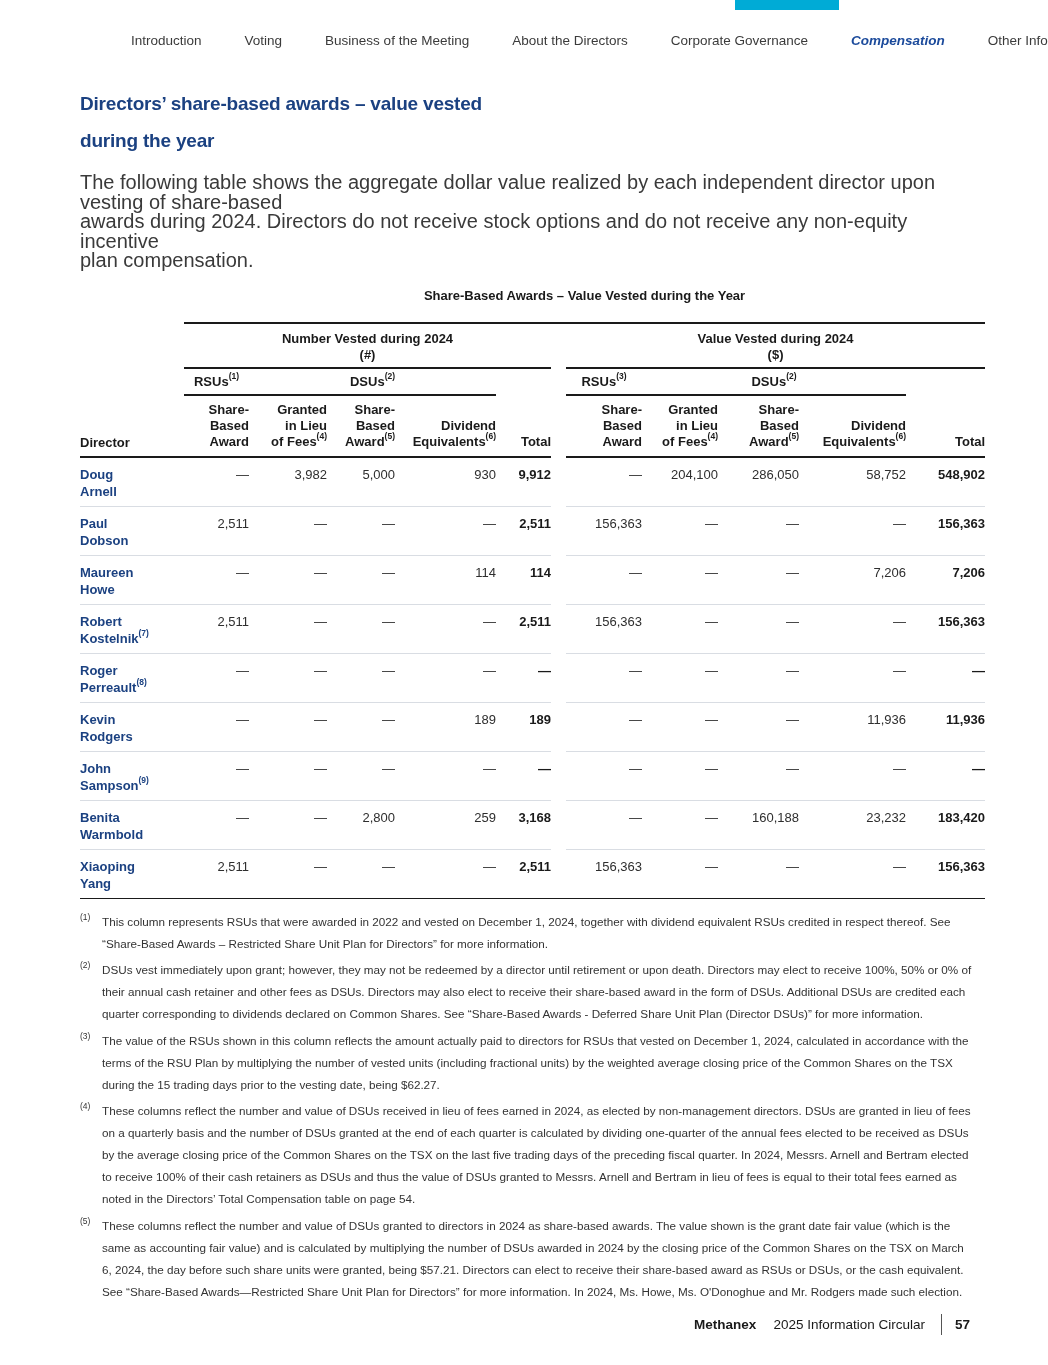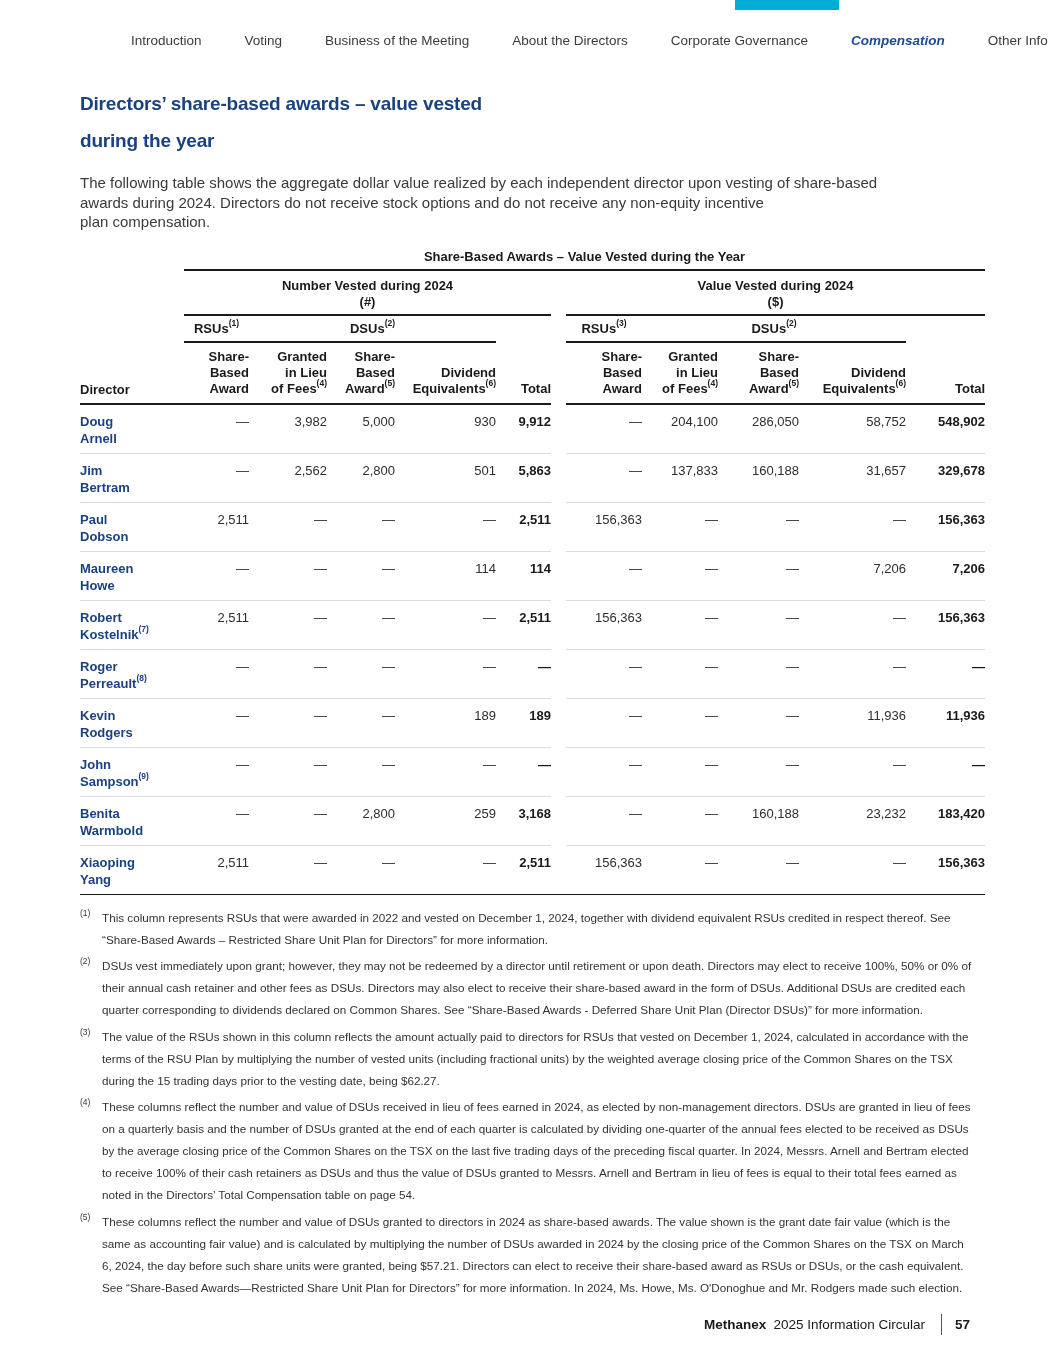--- a/index.html
+++ b/index.html
@@ -18,28 +18,28 @@
   .hamburger span { display:block; height:2.2px; background:#2e2e2e; border-radius:1px; }
   .nav-item { cursor:pointer; white-space:nowrap; }
   .nav-item.active { color:#1b4a9b; font-weight:700;font-style:italic; }
 
   
   .content { margin:0 78px 0 80px; }
   h1.page-title {
     margin-top:37px; font-size:19px; line-height:37px; font-weight:700;
     color:#1b4181; white-space:pre-line; letter-spacing:-0.2px;
   }
-  p.intro { margin-top:14px; font-size:15px; line-height:19.5px; color:#3a3a3a; white-space:pre-line; }
+  p.intro { margin-top:14px; font-size:20px; line-height:19.5px; color:#3a3a3a; white-space:pre-line; }
 
   
   table.awards { border-collapse:collapse; table-layout:fixed; width:890px; margin-top:17px; }
   table.awards th, table.awards td { font-size:13px; }
   thead th { font-weight:700; color:#1a1a1a; }
   .rule-b { border-bottom:2px solid #1a1a1a; }
-  .th-span { text-align:center; padding-bottom:5px; font-size:13px; }
+  .th-span { text-align:center; padding-bottom:19px; font-size:13px; }
   .th-group { text-align:center; padding:7px 0 4px 0; line-height:16px; white-space:pre-line; }
   .th-sub { text-align:center; padding:5px 0 5px 0; }
   .th-col { vertical-align:bottom; text-align:right; padding:6px 0 6px 0; line-height:16px; }
   .th-col .lines { white-space:pre-line; }
   .th-director { vertical-align:bottom; text-align:left; padding:6px 0 6px 0; }
   tr.col-head-row th { border-bottom:2.5px solid #1a1a1a; }
   sup.s { font-size:8.5px; position:relative; top:-1px; line-height:0; }
   tbody td { vertical-align:top; text-align:right; padding:8px 0 6px 0; border-bottom:1px solid #d9dde3; font-size:13.5px; color:#2e2e2e; line-height:17px; }
   tbody td.c-name { text-align:left; color:#1b4181; font-weight:700; }
   tbody td.c-name .nm { white-space:pre-line; }
@@ -48,21 +48,21 @@
   td.spacer { border-bottom:inherit; }
 
   
   .footnotes { margin-top:12px; width:892px; }
   .fn { display:flex; margin-bottom:4.5px; }
   .fn-marker { flex:0 0 22px; font-size:8.5px; color:#333; padding-top:1px; }
   .fn-text { font-size:11.7px; line-height:22px; color:#333333; }
 
   
   .footer { position:absolute; right:78px; bottom:30px; display:flex; align-items:center; font-size:13.5px; color:#1a1a1a; }
-  .footer .brand { font-weight:700; margin-right:7px; }
+  .footer .brand { font-weight:700; margin-right:17px; }
   .footer .divider { width:1px; height:21px; background:#555; margin:0 13px 0 16px; }
   .footer .pagenum { font-weight:700; }
 </style>
 </head>
 <body>
 
 <div class="tab-accent"></div>
 
 <nav class="nav">
   <div class="hamburger">
@@ -162,35 +162,20 @@
           <td>930</td>
           <td class="total">9,912</td>
           <td class="spacer"></td>
           <td>—</td>
           <td>204,100</td>
           <td>286,050</td>
           <td>58,752</td>
           <td class="total">548,902</td>
         </tr>
         <tr>
-          <td class="c-name"><span class="nm">Jim
-Bertram</span></td>
-          <td>—</td>
-          <td>2,562</td>
-          <td>2,800</td>
-          <td>501</td>
-          <td class="total">5,863</td>
-          <td class="spacer"></td>
-          <td>—</td>
-          <td>137,833</td>
-          <td>160,188</td>
-          <td>31,657</td>
-          <td class="total">329,678</td>
-        </tr>
-        <tr>
           <td class="c-name"><span class="nm">Paul
 Dobson</span></td>
           <td>2,511</td>
           <td>—</td>
           <td>—</td>
           <td>—</td>
           <td class="total">2,511</td>
           <td class="spacer"></td>
           <td>156,363</td>
           <td>—</td>

